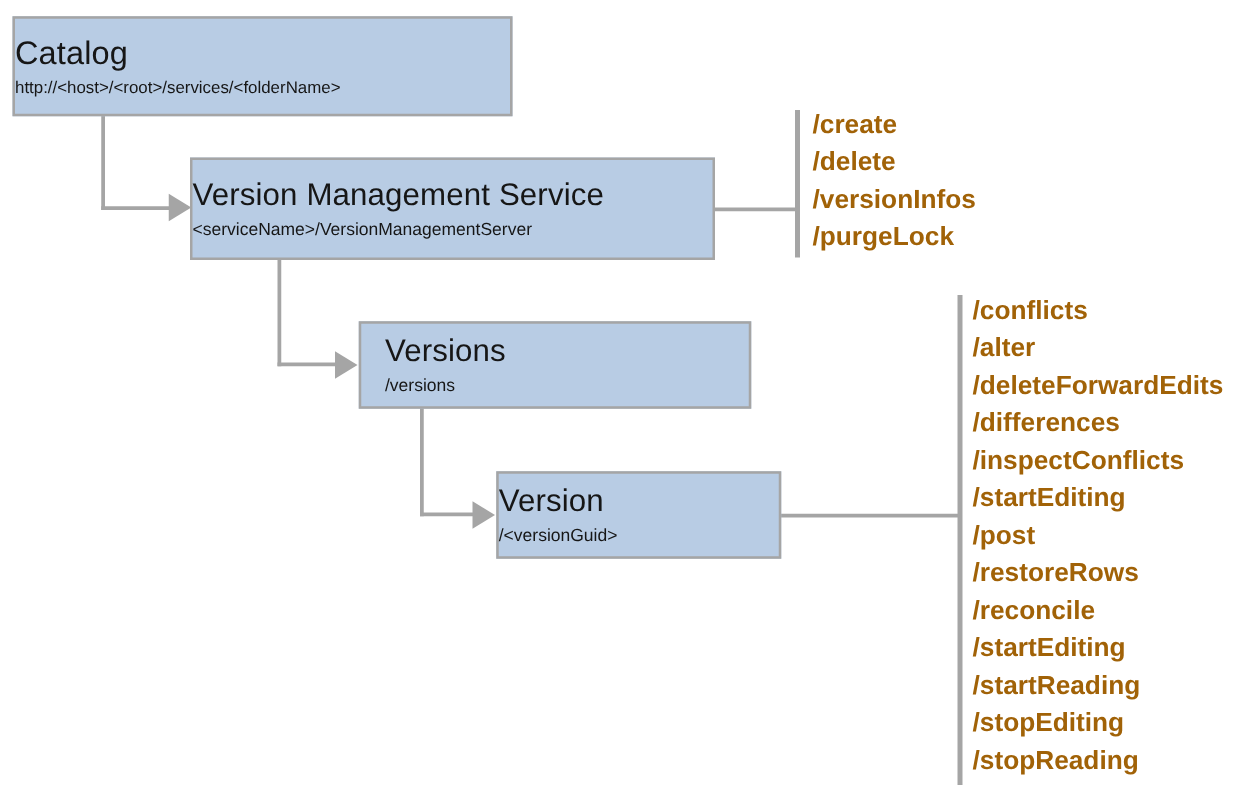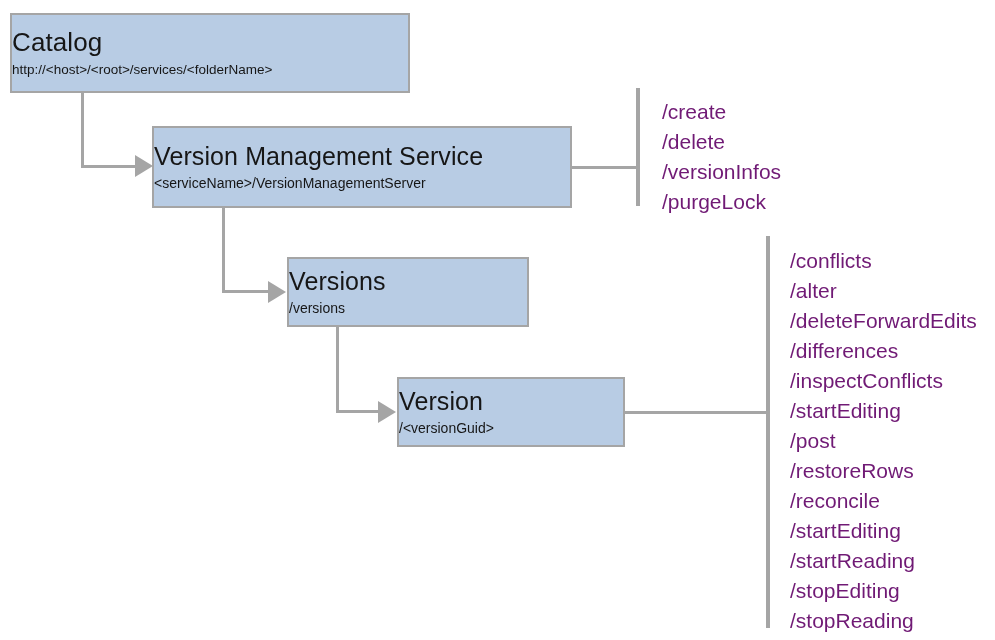--- a/index.html
+++ b/index.html
@@ -65,22 +65,23 @@
     top: 126px;
     width: 420px;
     height: 82px;
   }
   #node-vms .node-title { font-size: 25px; }
   #node-vms .node-path  { font-size: 14px; }
 
   #node-versions {
     left: 287px;
     top: 257px;
-    width: 242px;
+    width: 314px;
     height: 70px;
+    padding-left: 19px;
   }
   #node-versions .node-title { font-size: 25px; }
   #node-versions .node-path  { font-size: 14px; }
 
   #node-version {
     left: 397px;
     top: 377px;
     width: 228px;
     height: 70px;
   }
@@ -128,25 +129,25 @@
   .op-bar {
     position: absolute;
     width: 4px;
     background: #a5a5a5;
   }
   #op-bar-service { left: 636px; top: 88px;  height: 118px; }
   #op-bar-version { left: 766px; top: 236px; height: 392px; }
 
   .op-list {
     position: absolute;
-    margin: 12px;
+    margin: 0;
     padding: 0;
     list-style: none;
-    color: #701a75;
-    font-weight: 400;
+    color: #a16207;
+    font-weight: 700;
     white-space: nowrap;
   }
   .op-list li {
     line-height: 30px;
     font-size: 21px;
   }
   #op-list-service { left: 650px; top: 85px; }
   #op-list-version { left: 778px; top: 234px; }
 </style>
 </head>

